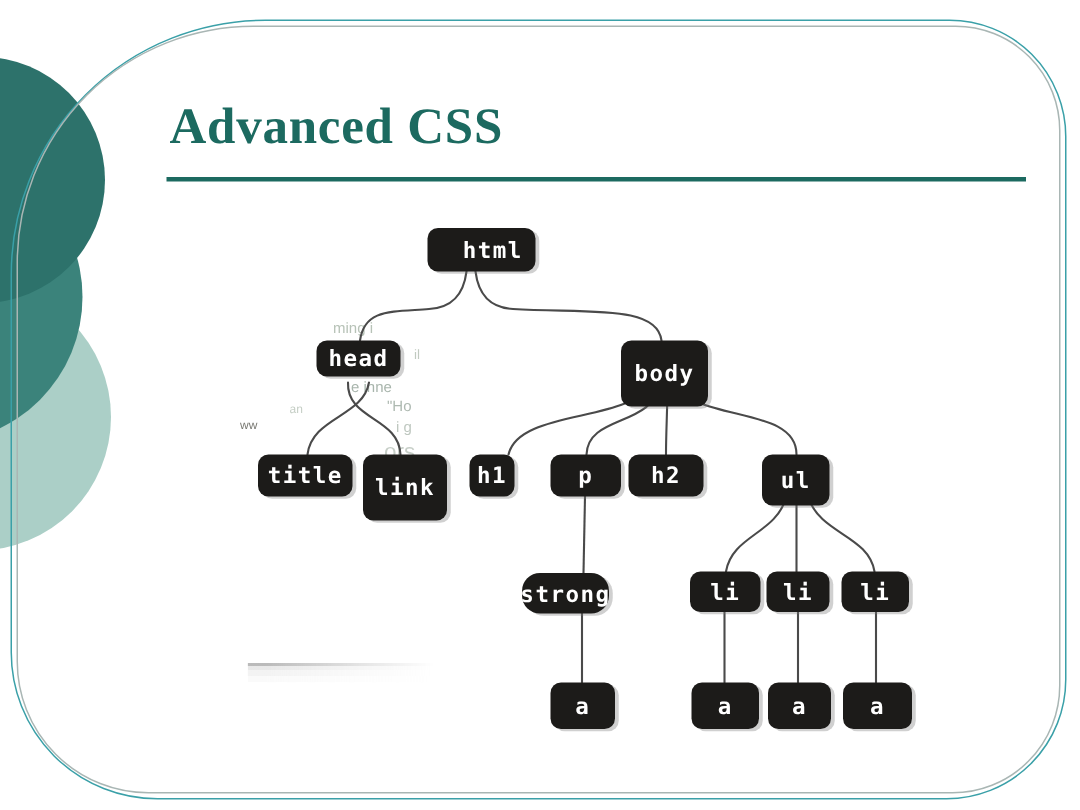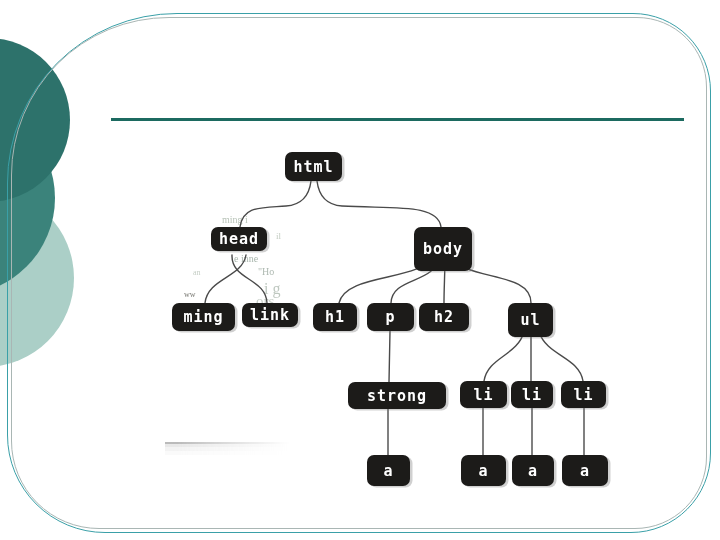--- a/index.html
+++ b/index.html
@@ -39,21 +39,21 @@
   .edges path{fill:none;stroke:var(--line);stroke-width:1.4;stroke-linecap:round;}
   .node{
     position:absolute;display:flex;align-items:center;justify-content:center;
     background:var(--node-bg);color:var(--node-fg);
     border-radius:7px;
     font-family:"DejaVu Sans Mono","Liberation Mono",monospace;
     font-weight:bold;font-size:15px;letter-spacing:1px;
     box-shadow:2.5px 1.5px 0 rgba(120,120,120,.35);
   }
   .ghost{
-    position:absolute;font-family:Liberation Serif, serif;
+    position:absolute;font-family:Liberation Sans, sans-serif;
     white-space:nowrap;pointer-events:none;
   }
   .streak{
     position:absolute;left:165px;top:442px;width:124px;height:13px;
     background:
       linear-gradient(to bottom, rgba(130,130,130,.55) 0 2px, rgba(190,190,190,.35) 2px 5px,
                       rgba(215,215,215,.3) 5px 9px, rgba(235,235,235,.25) 9px 13px);
     -webkit-mask-image:linear-gradient(to right,#000 10%,rgba(0,0,0,.4) 60%,transparent);
     mask-image:linear-gradient(to right,#000 10%,rgba(0,0,0,.4) 60%,transparent);
   }
@@ -63,32 +63,33 @@
 
 <div class="slide" style="--accent: #1c6a60; --teal-line: #3aa0a8; --gray-line: #a9b6b4; --c-dark: #2d726b; --c-mid: #3b837b; --c-light: #abcfc7; --node-bg: #1c1b19; --node-fg: #ffffff; --line: #4a4a4a;">
 
   <div class="circle circle-light"></div>
   <div class="circle circle-mid"></div>
   <div class="circle circle-dark"></div>
 
   <div class="frame frame-outer"></div>
   <div class="frame frame-inner"></div>
 
+  <div class="page-title">Advanced CSS</div>
   <div class="title-rule"></div>
 
   <div>
     <div id="ghost-layer">
         <span class="ghost" style="left: 222px; top: 214px; font-size: 10px; color: rgb(159, 174, 159); opacity: 0.75;">ming i</span>
         <span class="ghost" style="left: 276px; top: 231px; font-size: 9px; color: rgb(168, 180, 166); opacity: 0.7;">il</span>
         <span class="ghost" style="left: 234px; top: 253px; font-size: 10px; color: rgb(147, 163, 152); opacity: 0.8;">e inne</span>
         <span class="ghost" style="left: 258px; top: 266px; font-size: 10px; color: rgb(154, 168, 158); opacity: 0.8;">"Ho</span>
-        <span class="ghost" style="left: 264px; top: 280px; font-size: 16px; color: rgb(163, 176, 165); opacity: 0.7;">i g</span>
+        <span class="ghost" style="left: 264px; top: 280px; font-size: 10px; color: rgb(163, 176, 165); opacity: 0.7;">i g</span>
         <span class="ghost" style="left: 256px; top: 293px; font-size: 15px; color: rgb(168, 180, 169); opacity: 0.65;">ors</span>
         <span class="ghost" style="left: 193px; top: 268px; font-size: 8px; color: rgb(159, 174, 159); opacity: 0.6;">an</span>
-        <span class="ghost" style="left: 160px; top: 290px; font-size: 8px; color: rgb(85, 85, 77); opacity: 0.8; margin-left: 24px;">ww</span>
+        <span class="ghost" style="left: 160px; top: 279px; font-size: 8px; color: rgb(85, 85, 77); opacity: 0.8;">ww</span>
       </div>
     <div class="streak"></div>
     <svg class="edges" width="720" height="540" viewBox="0 0 720 540" id="edge-svg">
         <path d="M311,181 C309,197 301,205 286,206 C260,208 243,206 240,227"></path>
         <path d="M317,181 C319,197 327,205 342,206 C392,209 438,203 441,227"></path>
         <path d="M246,255 C242,278 208,278 205,303"></path>
         <path d="M232,255 C231,280 266,278 267,303"></path>
         <path d="M432,255 C424,282 346,272 339,303"></path>
         <path d="M440,255 C436,285 392,276 391,303"></path>
         <path d="M445,255 C445,272 444,288 444,303"></path>
@@ -96,30 +97,30 @@
         <path d="M390,331 L389,382"></path>
         <path d="M388,409 L388,455"></path>
         <path d="M524,332 C517,356 488,357 484,381"></path>
         <path d="M531,332 L531,381"></path>
         <path d="M539,332 C547,356 579,357 583,381"></path>
         <path d="M483,408 L483,455"></path>
         <path d="M532,408 L532,455"></path>
         <path d="M584,408 L584,455"></path>
       </svg>
     <div id="node-layer">
-        <div class="node" style="left: 285px; top: 152px; width: 57px; height: 29px;">html</div>
+        <div class="node" style="left: 285px; top: 152px; width: 57px; height: 29px; padding-left: 15px;">html</div>
         <div class="node" style="left: 211px; top: 227px; width: 56px; height: 24px;">head</div>
         <div class="node" style="left: 414px; top: 227px; width: 58px; height: 44px;">body</div>
-        <div class="node" style="left: 172px; top: 303px; width: 63px; height: 28px;">ming</div>
-        <div class="node" style="left: 242px; top: 303px; width: 56px; height: 24px;">link</div>
-        <div class="node" style="left: 313px; top: 303px; width: 44px; height: 28px;">h1</div>
+        <div class="node" style="left: 172px; top: 303px; width: 63px; height: 28px;">title</div>
+        <div class="node" style="left: 242px; top: 303px; width: 56px; height: 44px;">link</div>
+        <div class="node" style="left: 313px; top: 303px; width: 30px; height: 28px;">h1</div>
         <div class="node" style="left: 367px; top: 303px; width: 47px; height: 28px;">p</div>
         <div class="node" style="left: 419px; top: 303px; width: 50px; height: 28px; text-align: center;">h2</div>
         <div class="node" style="left: 508px; top: 303px; width: 45px; height: 34px;">ul</div>
-        <div class="node" style="left: 348px; top: 382px; width: 98px; height: 27px;">strong</div>
+        <div class="node" style="left: 348px; top: 382px; width: 58px; height: 27px; border-radius: 12px;">strong</div>
         <div class="node" style="left: 460px; top: 381px; width: 47px; height: 27px;">li</div>
         <div class="node" style="left: 511px; top: 381px; width: 42px; height: 27px;">li</div>
         <div class="node" style="left: 561px; top: 381px; width: 45px; height: 27px;">li</div>
         <div class="node" style="left: 367px; top: 455px; width: 43px; height: 31px;">a</div>
         <div class="node" style="left: 461px; top: 455px; width: 45px; height: 31px;">a</div>
         <div class="node" style="left: 512px; top: 455px; width: 42px; height: 31px;">a</div>
         <div class="node" style="left: 562px; top: 455px; width: 46px; height: 31px;">a</div>
       </div>
   </div>
 

